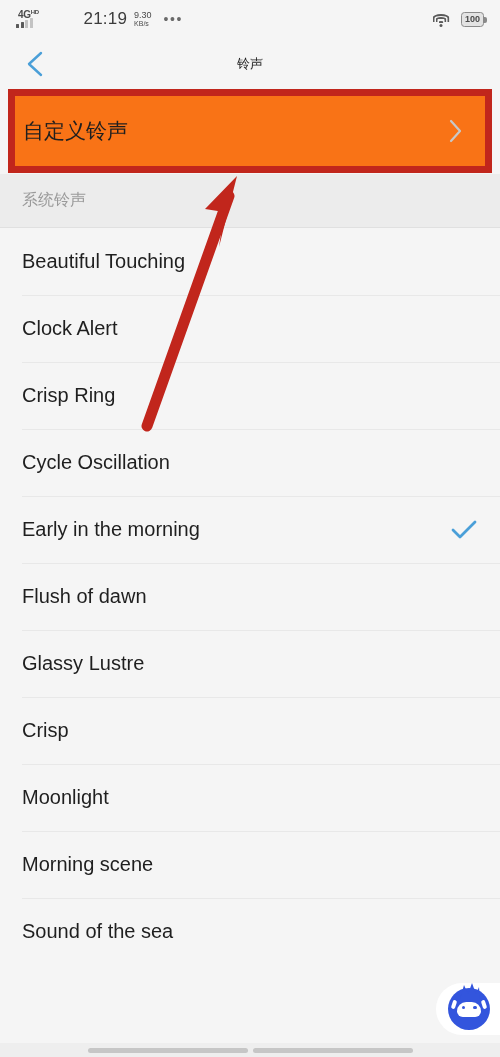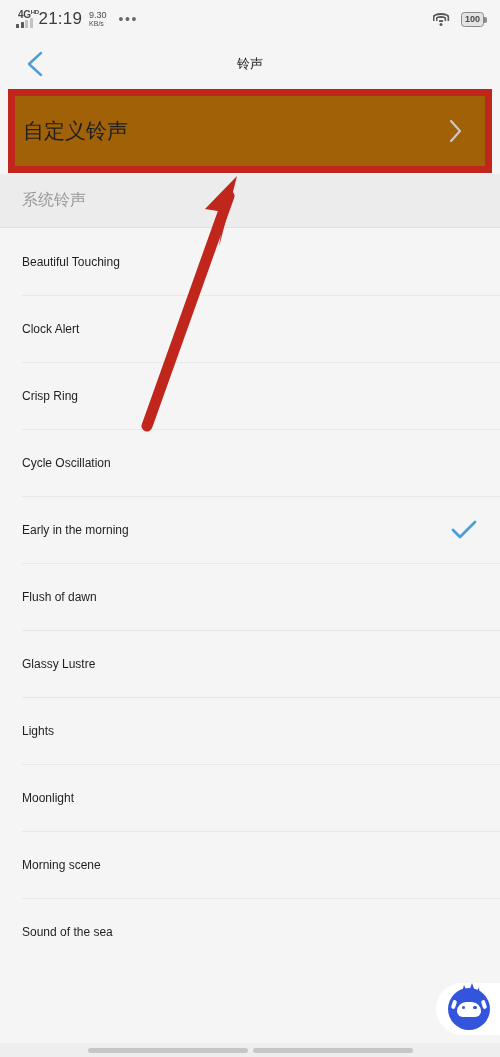--- a/index.html
+++ b/index.html
@@ -25,26 +25,26 @@
     font-size:10px;font-weight:bold;color:#4a4a4a;
     line-height:1;position:absolute;top:-1px;left:2px;letter-spacing:-.3px;
   }
   .net-label sup{font-size:6px;vertical-align:super;}
   .bars{display:flex;align-items:flex-end;gap:1.5px;height:9px;margin-top:9px;}
   .bars i{width:3px;background:#5a5a5a;display:block;border-radius:.5px;}
   .bars i:nth-child(1){height:4px;}
   .bars i:nth-child(2){height:6px;}
   .bars i:nth-child(3){height:8px;background:#c3c3c3;}
   .bars i:nth-child(4){height:10px;background:#c3c3c3;}
-  .clock{font-size:17px;color:#3c3c3c;letter-spacing:.2px;}
+  .clock{font-size:17px;color:#3c3c3c;letter-spacing:.2px;margin-left:45px;}
   .net-speed{display:flex;flex-direction:column;line-height:1.02;margin-left:1px;}
   .net-speed .v{font-size:9px;color:#4a4a4a;}
   .net-speed .u{font-size:7px;color:#4a4a4a;}
   .dots{font-size:14px;color:#6a6a6a;letter-spacing:1.5px;margin-left:6px;}
-  .sb-right{margin-left:auto;display:flex;align-items:center;gap:11px;}
+  .sb-right{margin-left:auto;display:flex;align-items:flex-end;gap:11px;}
   .wifi{position:relative;width:17px;height:13px;}
   .wifi span{
     position:absolute;left:50%;transform:translateX(-50%);
     border:2px solid #5a5a5a;border-bottom:none;border-radius:50% 50% 0 0;
   }
   .wifi .a1{width:17px;height:8px;top:0;}
   .wifi .a2{width:11px;height:5px;top:3.5px;}
   .wifi .a3{width:5px;height:2.5px;top:7px;}
   .wifi .dot{
     width:3px;height:3px;border-radius:50%;background:#5a5a5a;border:none;
@@ -73,21 +73,21 @@
   .back-btn svg{display:block;}
   .title{
     width:100%;text-align:center;font-size:13px;color:#1c1c1c;
     font-family:"DejaVu Sans",sans-serif;font-weight:500;
   }
 
   
   .custom-zone{position:relative;height:84px;background:#f5f5f5;}
   .custom-row{
     position:absolute;left:15px;right:15px;top:6px;height:70px;
-    background:#a16207;display:flex;align-items:center;
+    background:#f97316;display:flex;align-items:center;
     padding:0 22px 0 8px;cursor:pointer;
   }
   .custom-row .label{
     font-size:21px;color:#1f1f1f;
     font-family:"DejaVu Sans",sans-serif;
   }
   .chev-right{margin-left:auto;display:block;}
   .redbox{
     position:absolute;left:8px;top:-1px;width:484px;height:84px;
     border:7px solid #c1261c;pointer-events:none;
@@ -109,21 +109,21 @@
   .list{background:#f5f5f5;}
   .row{
     height:67px;display:flex;align-items:center;
     padding:0 22px;position:relative;cursor:pointer;
   }
   .row:not(:first-child):before{
     content:"";position:absolute;left:22px;right:0;top:0;
     height:1px;background:#e8e8e8;
   }
   .row .name{
-    font-size:12px;color:#1f1f1f;
+    font-size:20px;color:#1f1f1f;
     font-family:"Liberation Sans",sans-serif;
   }
   .row .check{margin-left:auto;}
 
   
   .arrow-svg{
     position:absolute;left:0;top:0;width:500px;height:1057px;
     pointer-events:none;
   }
 
@@ -243,21 +243,21 @@
         <polyline points="3,12 10,19 25,4" fill="none" stroke="#4a9fd8" stroke-width="2.8" stroke-linecap="round" stroke-linejoin="round"></polyline>
       </svg>
     </div>
     <div class="row">
       <div class="name">Flush of dawn</div>
     </div>
     <div class="row">
       <div class="name">Glassy Lustre</div>
     </div>
     <div class="row">
-      <div class="name">Lights</div>
+      <div class="name">Crisp</div>
     </div>
     <div class="row">
       <div class="name">Moonlight</div>
     </div>
     <div class="row">
       <div class="name">Morning scene</div>
     </div>
     <div class="row">
       <div class="name">Sound of the sea</div>
     </div>

